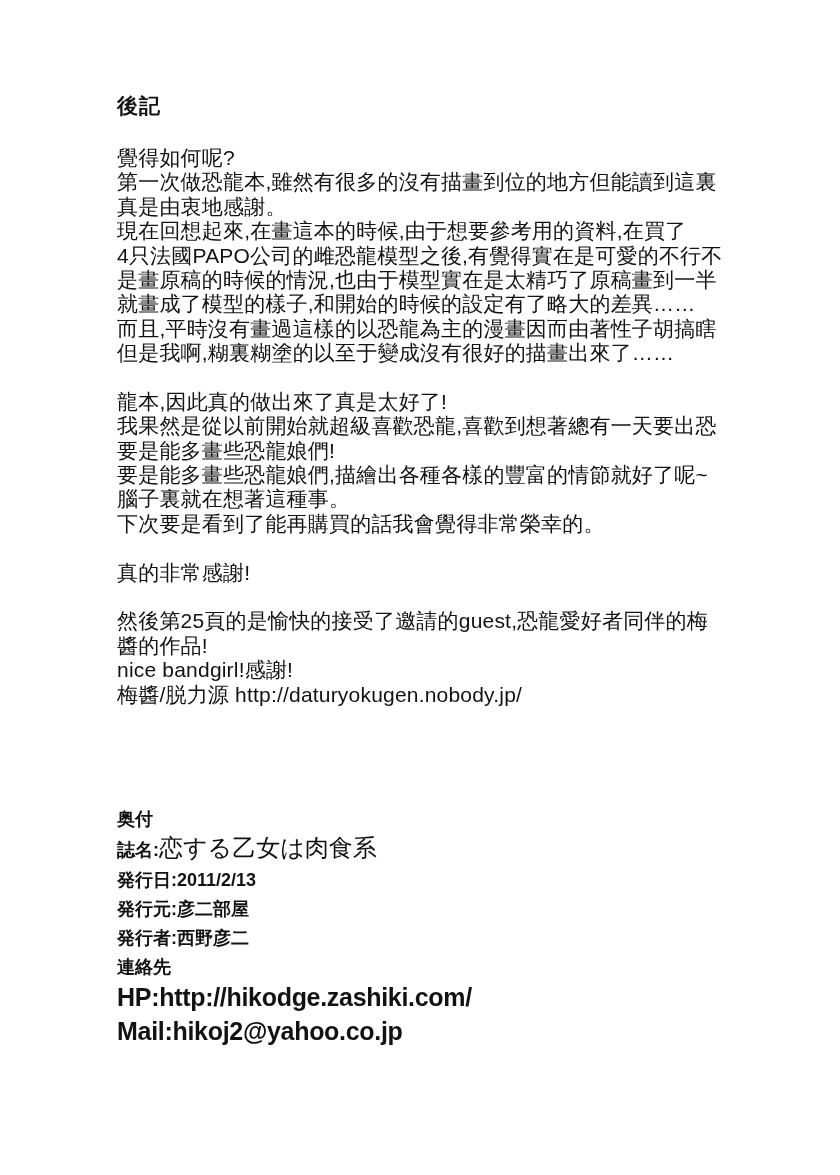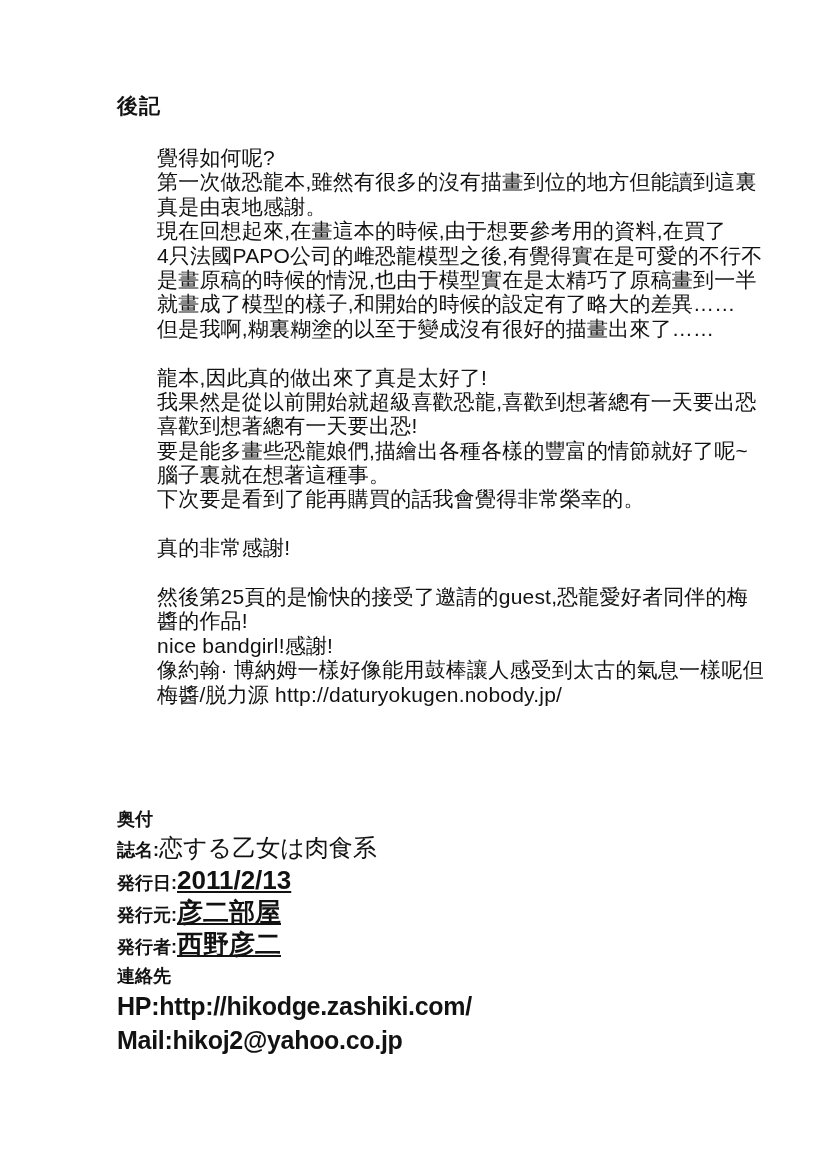--- a/index.html
+++ b/index.html
@@ -27,21 +27,20 @@
   .afterword-lines {
     position: absolute;
     left: 117px;
     top: 146px;
     width: 640px;
     font-size: 21px;
     font-weight: 500;
     line-height: 24.4px;
     letter-spacing: 0.2px;
     white-space: nowrap;
-    margin-left: 40px;
   }
   .text-line { height: 24.4px; }
   .colophon {
     position: absolute;
     left: 117px;
     top: 808px;
   }
   .colophon-heading {
     font-size: 18px;
     font-weight: 700;
@@ -58,23 +57,22 @@
   }
   .book-title {
     font-size: 24px;
     font-weight: 500;
   }
   .colophon-row {
     line-height: 29px;
     white-space: nowrap;
   }
   .c-value {
-    font-size: 26px;
+    font-size: 18px;
     font-weight: 600;
-    text-decoration: underline;
   }
   .contact-heading {
     font-size: 18px;
     font-weight: 700;
     line-height: 29px;
   }
   .contact-row {
     line-height: 30px;
     white-space: nowrap;
   }
@@ -123,35 +121,35 @@
   <div class="afterword-title">後記</div>
 
   <div class="afterword-lines">
       <div class="text-line">覺得如何呢?</div>
       <div class="text-line">第一次做恐龍本,雖然有很多的沒有描畫到位的地方但能讀到這裏</div>
       <div class="text-line">真是由衷地感謝。</div>
       <div class="text-line">現在回想起來,在畫這本的時候,由于想要參考用的資料,在買了</div>
       <div class="text-line">4只法國PAPO公司的雌恐龍模型之後,有覺得實在是可愛的不行不</div>
       <div class="text-line">是畫原稿的時候的情況,也由于模型實在是太精巧了原稿畫到一半</div>
       <div class="text-line">就畫成了模型的樣子,和開始的時候的設定有了略大的差異……</div>
+      <div class="text-line">而且,平時沒有畫過這樣的以恐龍為主的漫畫因而由著性子胡搞瞎</div>
       <div class="text-line">但是我啊,糊裏糊塗的以至于變成沒有很好的描畫出來了……</div>
       <div class="text-line">&nbsp;</div>
       <div class="text-line">龍本,因此真的做出來了真是太好了!</div>
       <div class="text-line">我果然是從以前開始就超級喜歡恐龍,喜歡到想著總有一天要出恐</div>
-      <div class="text-line">喜歡到想著總有一天要出恐!</div>
+      <div class="text-line">要是能多畫些恐龍娘們!</div>
       <div class="text-line">要是能多畫些恐龍娘們,描繪出各種各樣的豐富的情節就好了呢~</div>
       <div class="text-line">腦子裏就在想著這種事。</div>
       <div class="text-line">下次要是看到了能再購買的話我會覺得非常榮幸的。</div>
       <div class="text-line">&nbsp;</div>
       <div class="text-line">真的非常感謝!</div>
       <div class="text-line">&nbsp;</div>
       <div class="text-line">然後第25頁的是愉快的接受了邀請的guest,恐龍愛好者同伴的梅</div>
       <div class="text-line">醬的作品!</div>
       <div class="text-line">nice bandgirl!感謝!</div>
-      <div class="text-line">像約翰· 博納姆一樣好像能用鼓棒讓人感受到太古的氣息一樣呢但</div>
       <div class="text-line">梅醬/脱力源 http://daturyokugen.nobody.jp/</div>
     </div>
 
   <div class="colophon">
     <div class="colophon-heading">奥付</div>
 
     <div class="book-title-row">
       <span class="c-label">誌名:</span><span class="book-title">恋する乙女は肉食系</span>
     </div>
 

